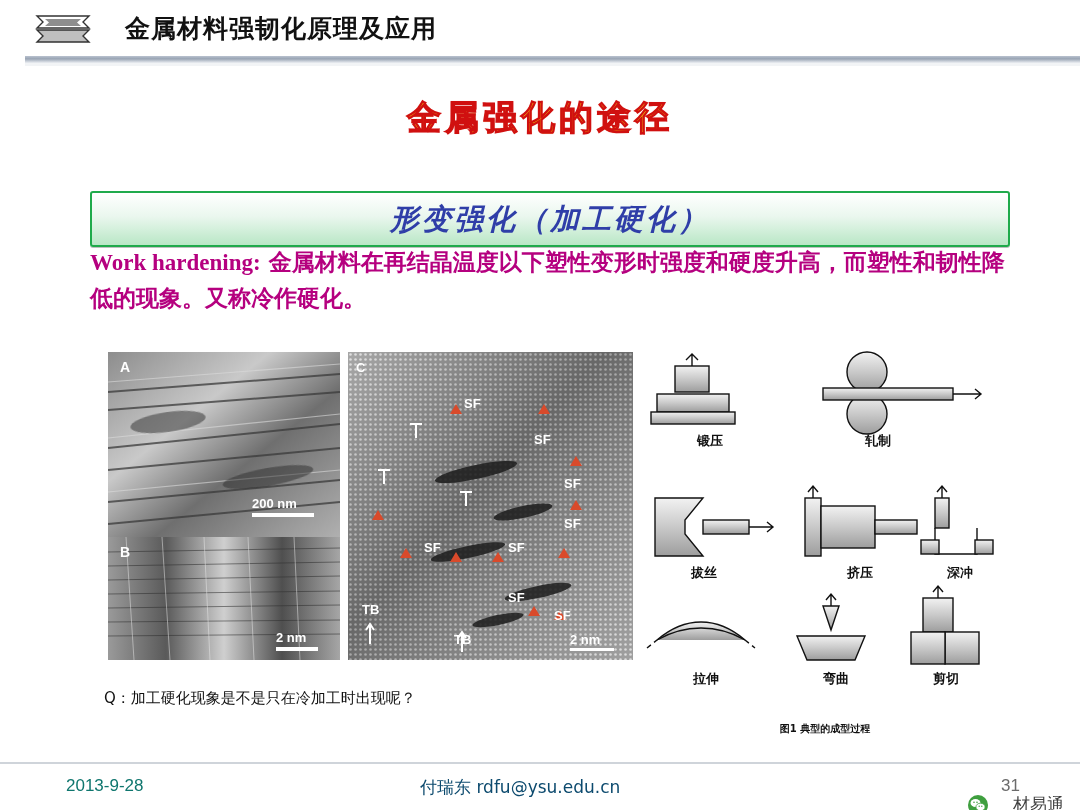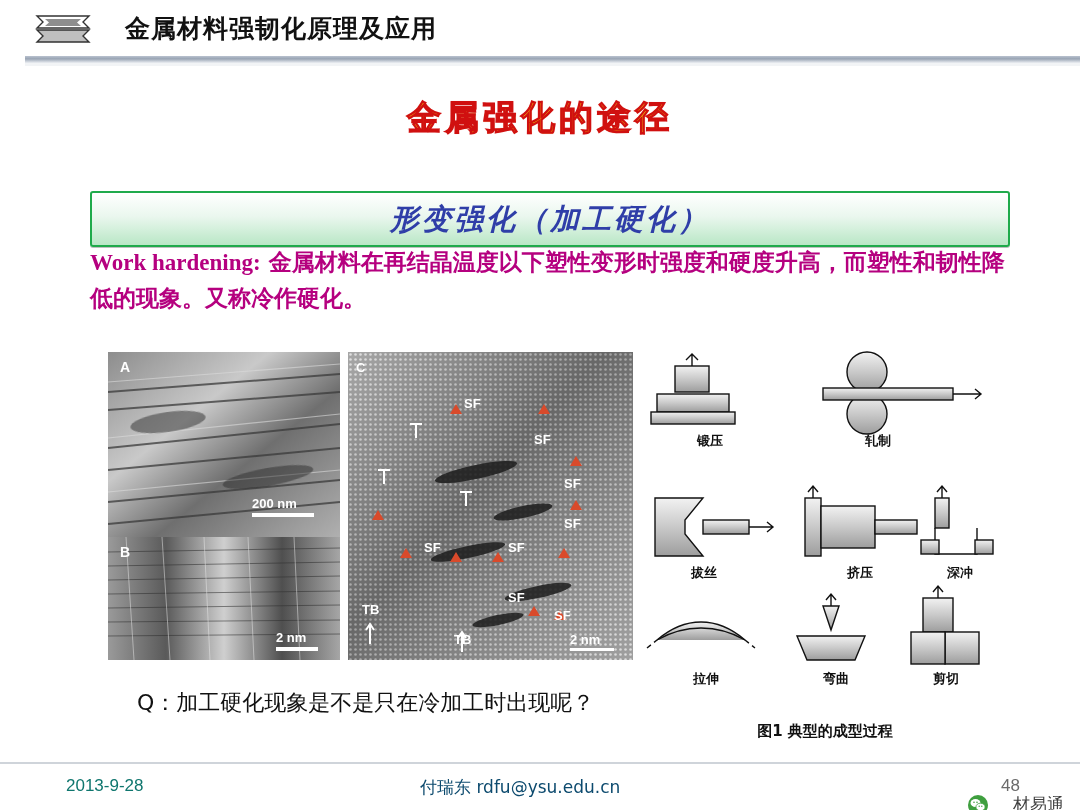--- a/index.html
+++ b/index.html
@@ -124,33 +124,32 @@
     left: 645px; top: 348px;
     width: 360px; height: 385px;
     background: #ffffff;
   }
   
   .question {
     position: absolute;
     left: 104px; top: 688px;
     width: 520px;
     font-family: "DejaVu Sans", sans-serif;
-    font-size: 22px;
+    font-size: 15px;
     color: #111111;
     line-height: 1.35;
-    margin-left: 33px;
   }
   
   .fig-caption {
     position: absolute;
     left: 645px; top: 722px;
     width: 360px;
     text-align: center;
     font-family: "DejaVu Sans", sans-serif;
-    font-size: 15px;
+    font-size: 10px;
     color: #111111;
     font-weight: bold;
   }
   
   .footer-rule {
     position: absolute;
     left: 0; top: 762px;
     width: 1080px;
     height: 2px;
     background: #cfd4da;
@@ -409,21 +408,21 @@
   <div class="diagram-label" style="left:258px; top:322px; width:86px;">剪切</div>
 </div>
 
 <div class="question">Q：加工硬化现象是不是只在冷加工时出现呢？</div>
 
 <div class="fig-caption">图1  典型的成型过程</div>
 
 <div class="footer-rule"></div>
 <div class="footer-date">2013-9-28</div>
 <div class="footer-author">付瑞东   rdfu@ysu.edu.cn</div>
-<div class="footer-page">48</div>
+<div class="footer-page">31</div>
 <div class="wm">
   <svg width="22" height="22" viewBox="0 0 22 22">
     <circle cx="11" cy="11" r="10" fill="#3f9f3f"></circle>
     <ellipse cx="8.5" cy="9" rx="5" ry="4" fill="#ffffff"></ellipse>
     <ellipse cx="13.5" cy="13" rx="4.6" ry="3.8" fill="#ffffff" stroke="#3f9f3f" stroke-width="0.8"></ellipse>
     <circle cx="7" cy="8.2" r="0.8" fill="#3f9f3f"></circle>
     <circle cx="10" cy="8.2" r="0.8" fill="#3f9f3f"></circle>
     <circle cx="12.2" cy="12.2" r="0.7" fill="#3f9f3f"></circle>
     <circle cx="14.8" cy="12.2" r="0.7" fill="#3f9f3f"></circle>
   </svg>

